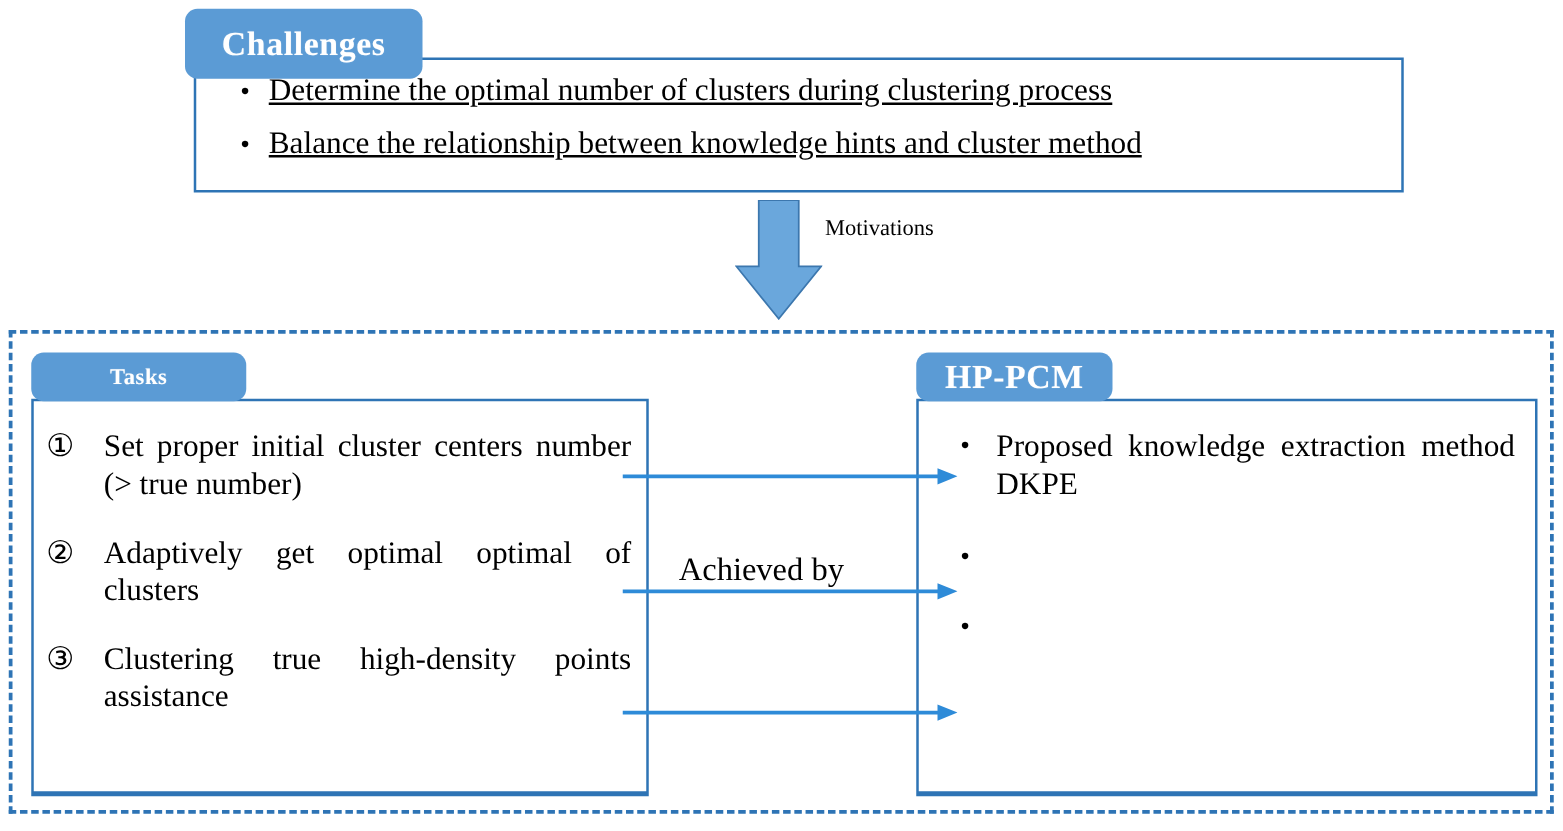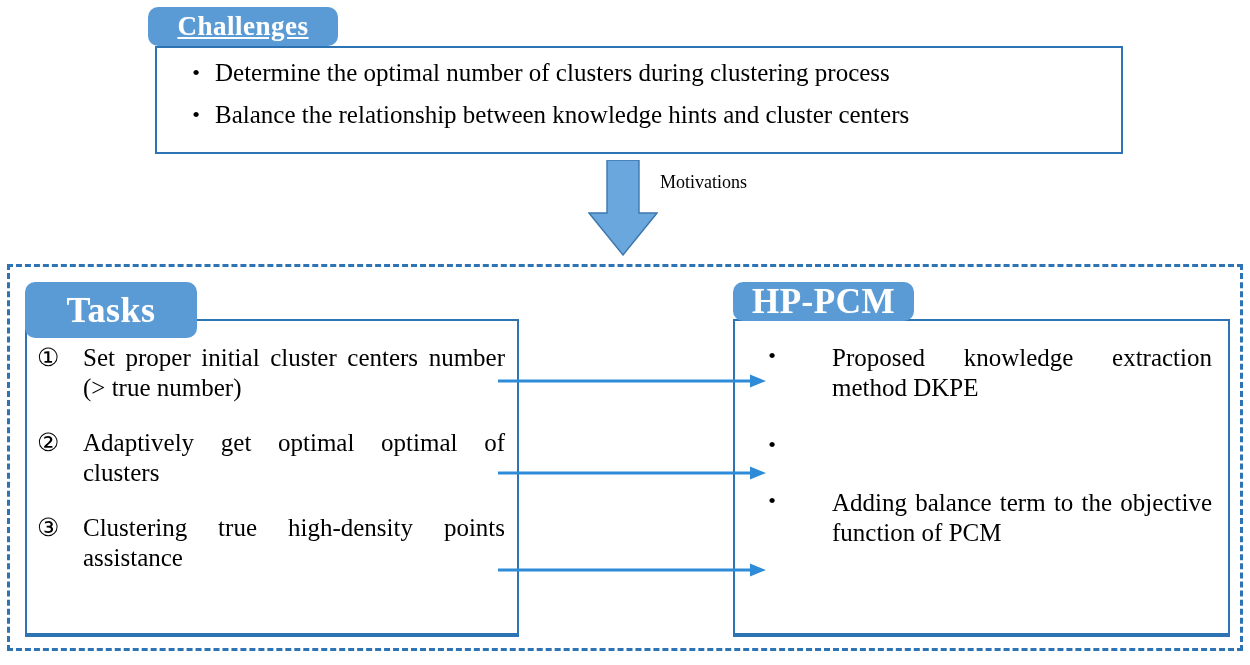--- a/index.html
+++ b/index.html
@@ -54,41 +54,41 @@
     left: 155px;
     top: 46px;
     width: 968px;
     height: 108px;
     padding: 12px 20px 0 20px;
   }
   #challenges-tab {
     left: 148px;
     top: 7px;
     width: 190px;
-    height: 39px;
+    height: 56px;
     font-size: 27px;
-    text-decoration: underline;
   }
   .chal-row {
     display: flex;
     align-items: flex-start;
     font-size: 25px;
     line-height: 1.0;
     color: #000000;
     margin-bottom: 17px;
   }
   .chal-bullet {
     width: 38px;
     flex: 0 0 38px;
     text-align: center;
     font-size: 22px;
     line-height: 1.15;
   }
   .chal-text {
     flex: 1 1 auto;
+    text-decoration: underline;
   }
 
   
   #motivations-arrow {
     position: absolute;
     left: 588px;
     top: 160px;
     width: 70px;
     height: 96px;
     z-index: 3;
@@ -119,22 +119,22 @@
     left: 25px;
     top: 319px;
     width: 494px;
     height: 318px;
     padding: 22px 12px 0 10px;
   }
   #tasks-tab {
     left: 25px;
     top: 282px;
     width: 172px;
-    height: 56px;
-    font-size: 36px;
+    height: 39px;
+    font-size: 18px;
   }
   .task-row {
     display: flex;
     align-items: flex-start;
     font-size: 25px;
     color: #000000;
     margin-bottom: 26px;
   }
   .task-num {
     flex: 0 0 46px;
@@ -156,44 +156,43 @@
   #hppcm-box {
     left: 733px;
     top: 319px;
     width: 497px;
     height: 318px;
     padding: 22px 16px 0 12px;
   }
   #hppcm-tab {
     left: 733px;
     top: 282px;
-    width: 181px;
+    width: 157px;
     height: 39px;
-    font-size: 35px;
+    font-size: 27px;
   }
   .out-row {
     display: flex;
     align-items: flex-start;
     font-size: 25px;
     color: #000000;
     margin-bottom: 30px;
   }
   .out-bullet {
     flex: 0 0 50px;
     width: 50px;
     text-align: center;
     font-size: 22px;
     line-height: 1.2;
   }
   .out-text {
     flex: 1 1 auto;
     text-align: justify;
     text-justify: inter-word;
     line-height: 1.18;
-    margin-left: 35px;
   }
   .out-text.just-all {
     text-align-last: left;
   }
 
   
   .connector {
     position: absolute;
     left: 498px;
     width: 268px;
@@ -221,21 +220,21 @@
 
   <div id="outer-dashed"></div>
 
   <div class="box" id="challenges-box">
     <div class="chal-row">
       <span class="chal-bullet">•</span>
       <span class="chal-text">Determine the optimal number of clusters during clustering process</span>
     </div>
     <div class="chal-row">
       <span class="chal-bullet">•</span>
-      <span class="chal-text">Balance the relationship between knowledge hints and cluster centers</span>
+      <span class="chal-text">Balance the relationship between knowledge hints and cluster method</span>
     </div>
   </div>
 
   <div class="tab" id="challenges-tab">Challenges</div>
 
   <svg id="motivations-arrow" viewBox="0 0 70 96">
     <polygon points="19,0 51,0 51,53 69,53 35,95 1,53 19,53" fill="#6AA7DC" stroke="#3C77AE" stroke-width="1.4"></polygon>
   </svg>
   <div id="motivations-label">Motivations</div>
 
@@ -258,32 +257,32 @@
   <div class="box heavy-bottom" id="hppcm-box">
     <div class="out-row">
       <span class="out-bullet">•</span>
       <span class="out-text just-all">Proposed knowledge extraction method DKPE</span>
     </div>
     <div class="out-row">
       <span class="out-bullet">•</span>
     </div>
     <div class="out-row">
       <span class="out-bullet">•</span>
-      <span class="out-text just-all">Adding balance term to the objective function of PCM</span>
     </div>
   </div>
   <div class="tab" id="hppcm-tab">HP-PCM</div>
 
   <svg class="connector" id="connector-1" viewBox="0 0 268 16">
     <line x1="0" y1="8" x2="255" y2="8" stroke="#2E8BD8" stroke-width="3"></line>
     <polygon points="268,8 252,1.5 252,14.5" fill="#2E8BD8"></polygon>
   </svg>
   <svg class="connector" id="connector-2" viewBox="0 0 268 16">
     <line x1="0" y1="8" x2="255" y2="8" stroke="#2E8BD8" stroke-width="3"></line>
     <polygon points="268,8 252,1.5 252,14.5" fill="#2E8BD8"></polygon>
   </svg>
   <svg class="connector" id="connector-3" viewBox="0 0 268 16">
     <line x1="0" y1="8" x2="255" y2="8" stroke="#2E8BD8" stroke-width="3"></line>
     <polygon points="268,8 252,1.5 252,14.5" fill="#2E8BD8"></polygon>
   </svg>
 
+  <div id="achieved-by-label">Achieved by</div>
 
 </div>
 
 </body></html>

